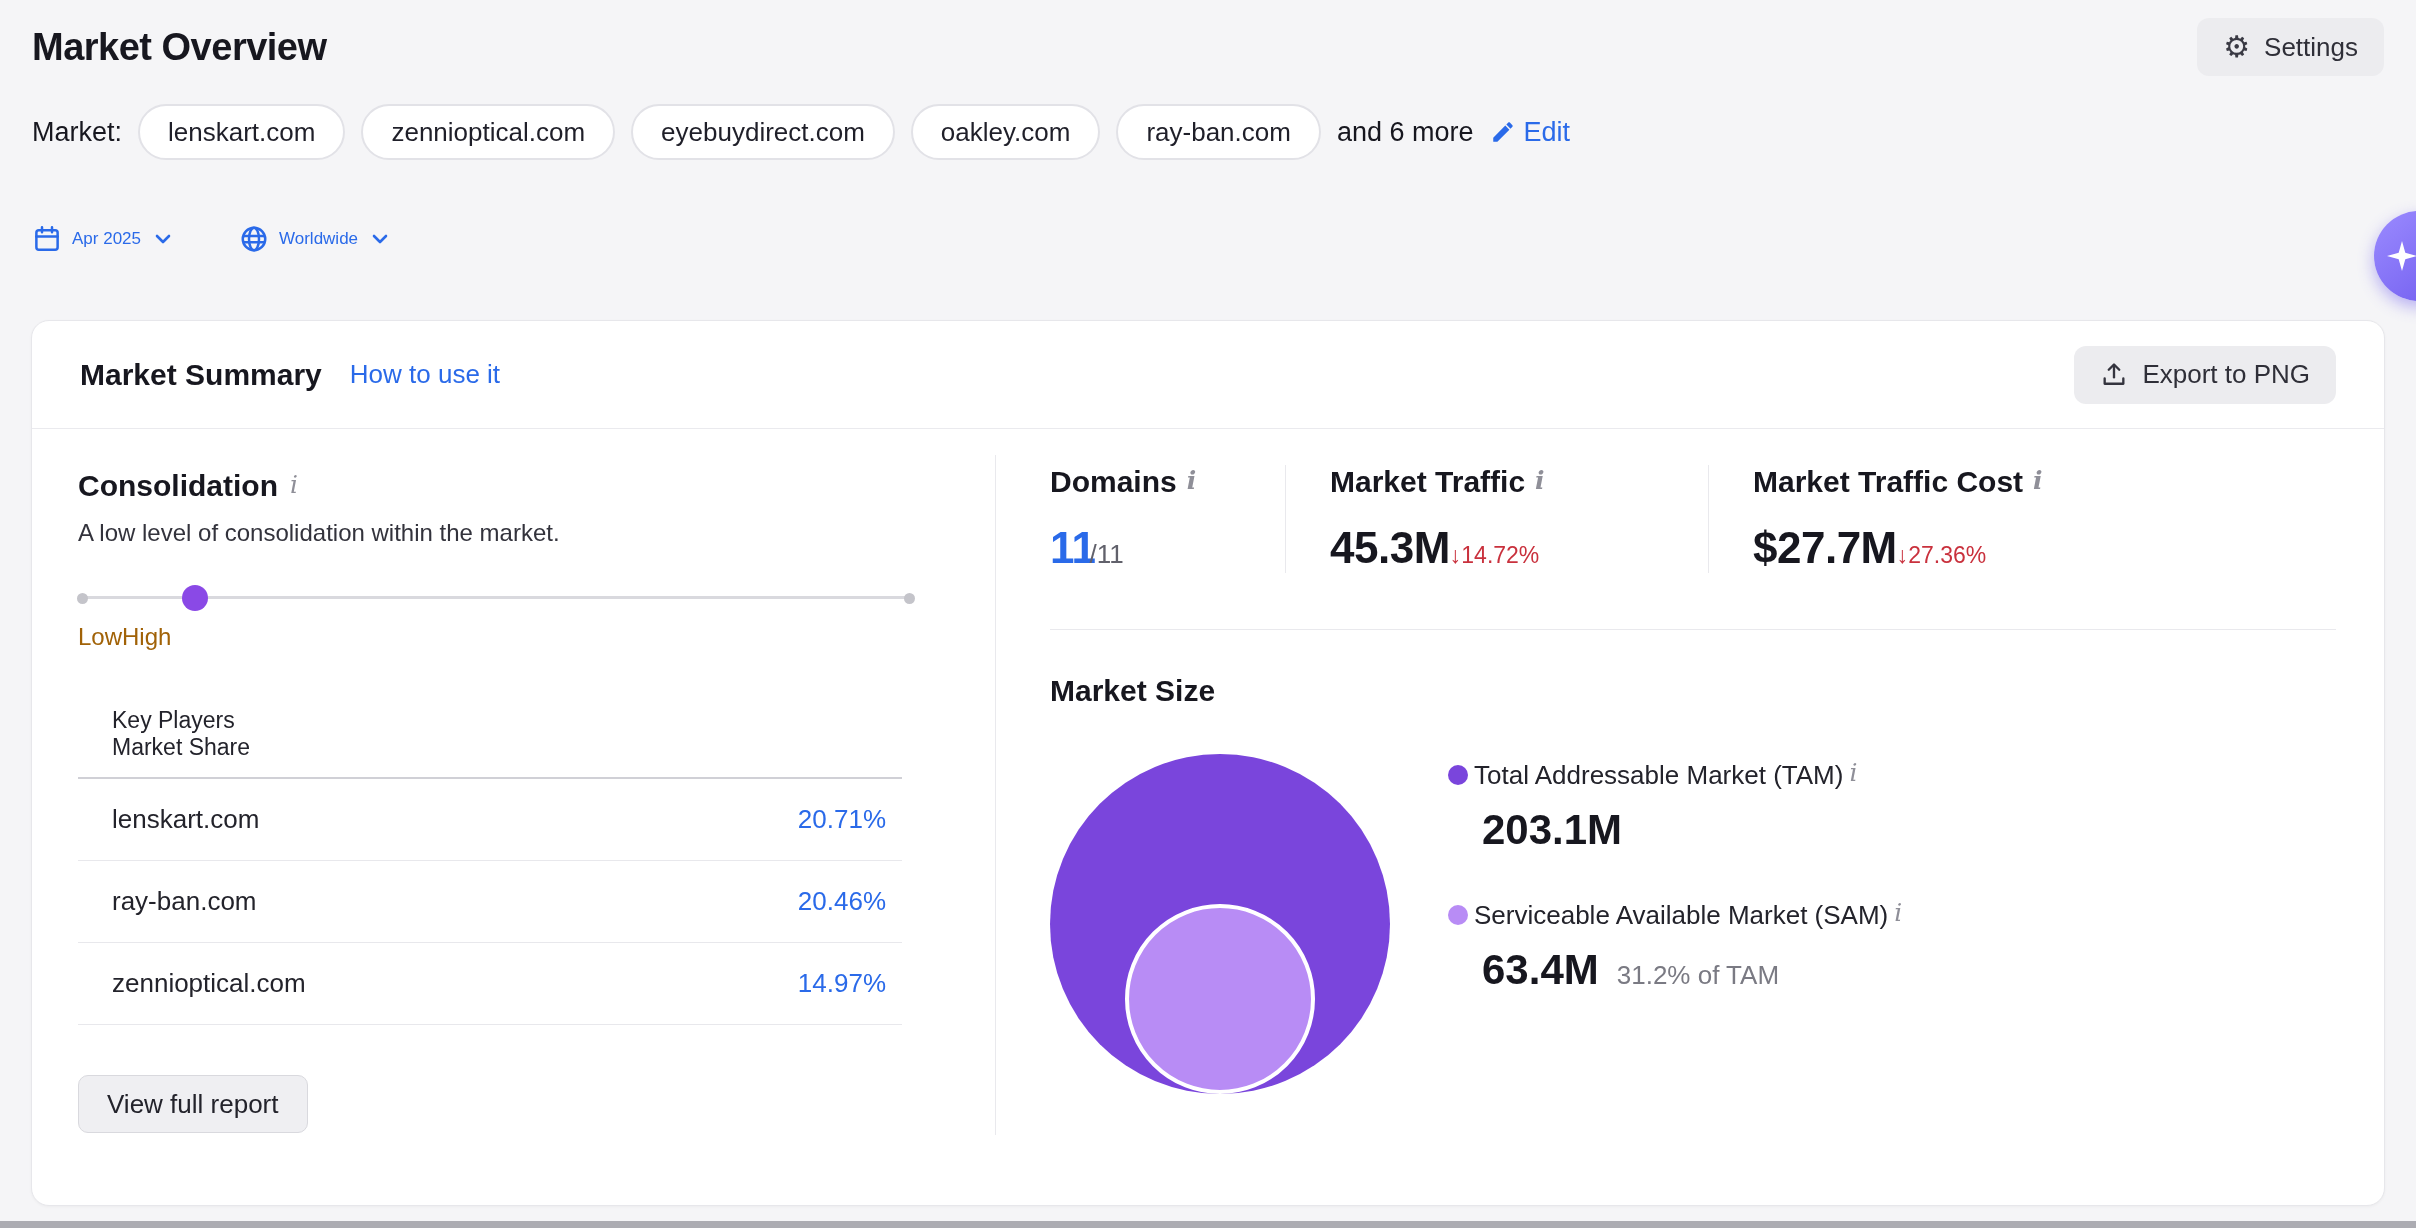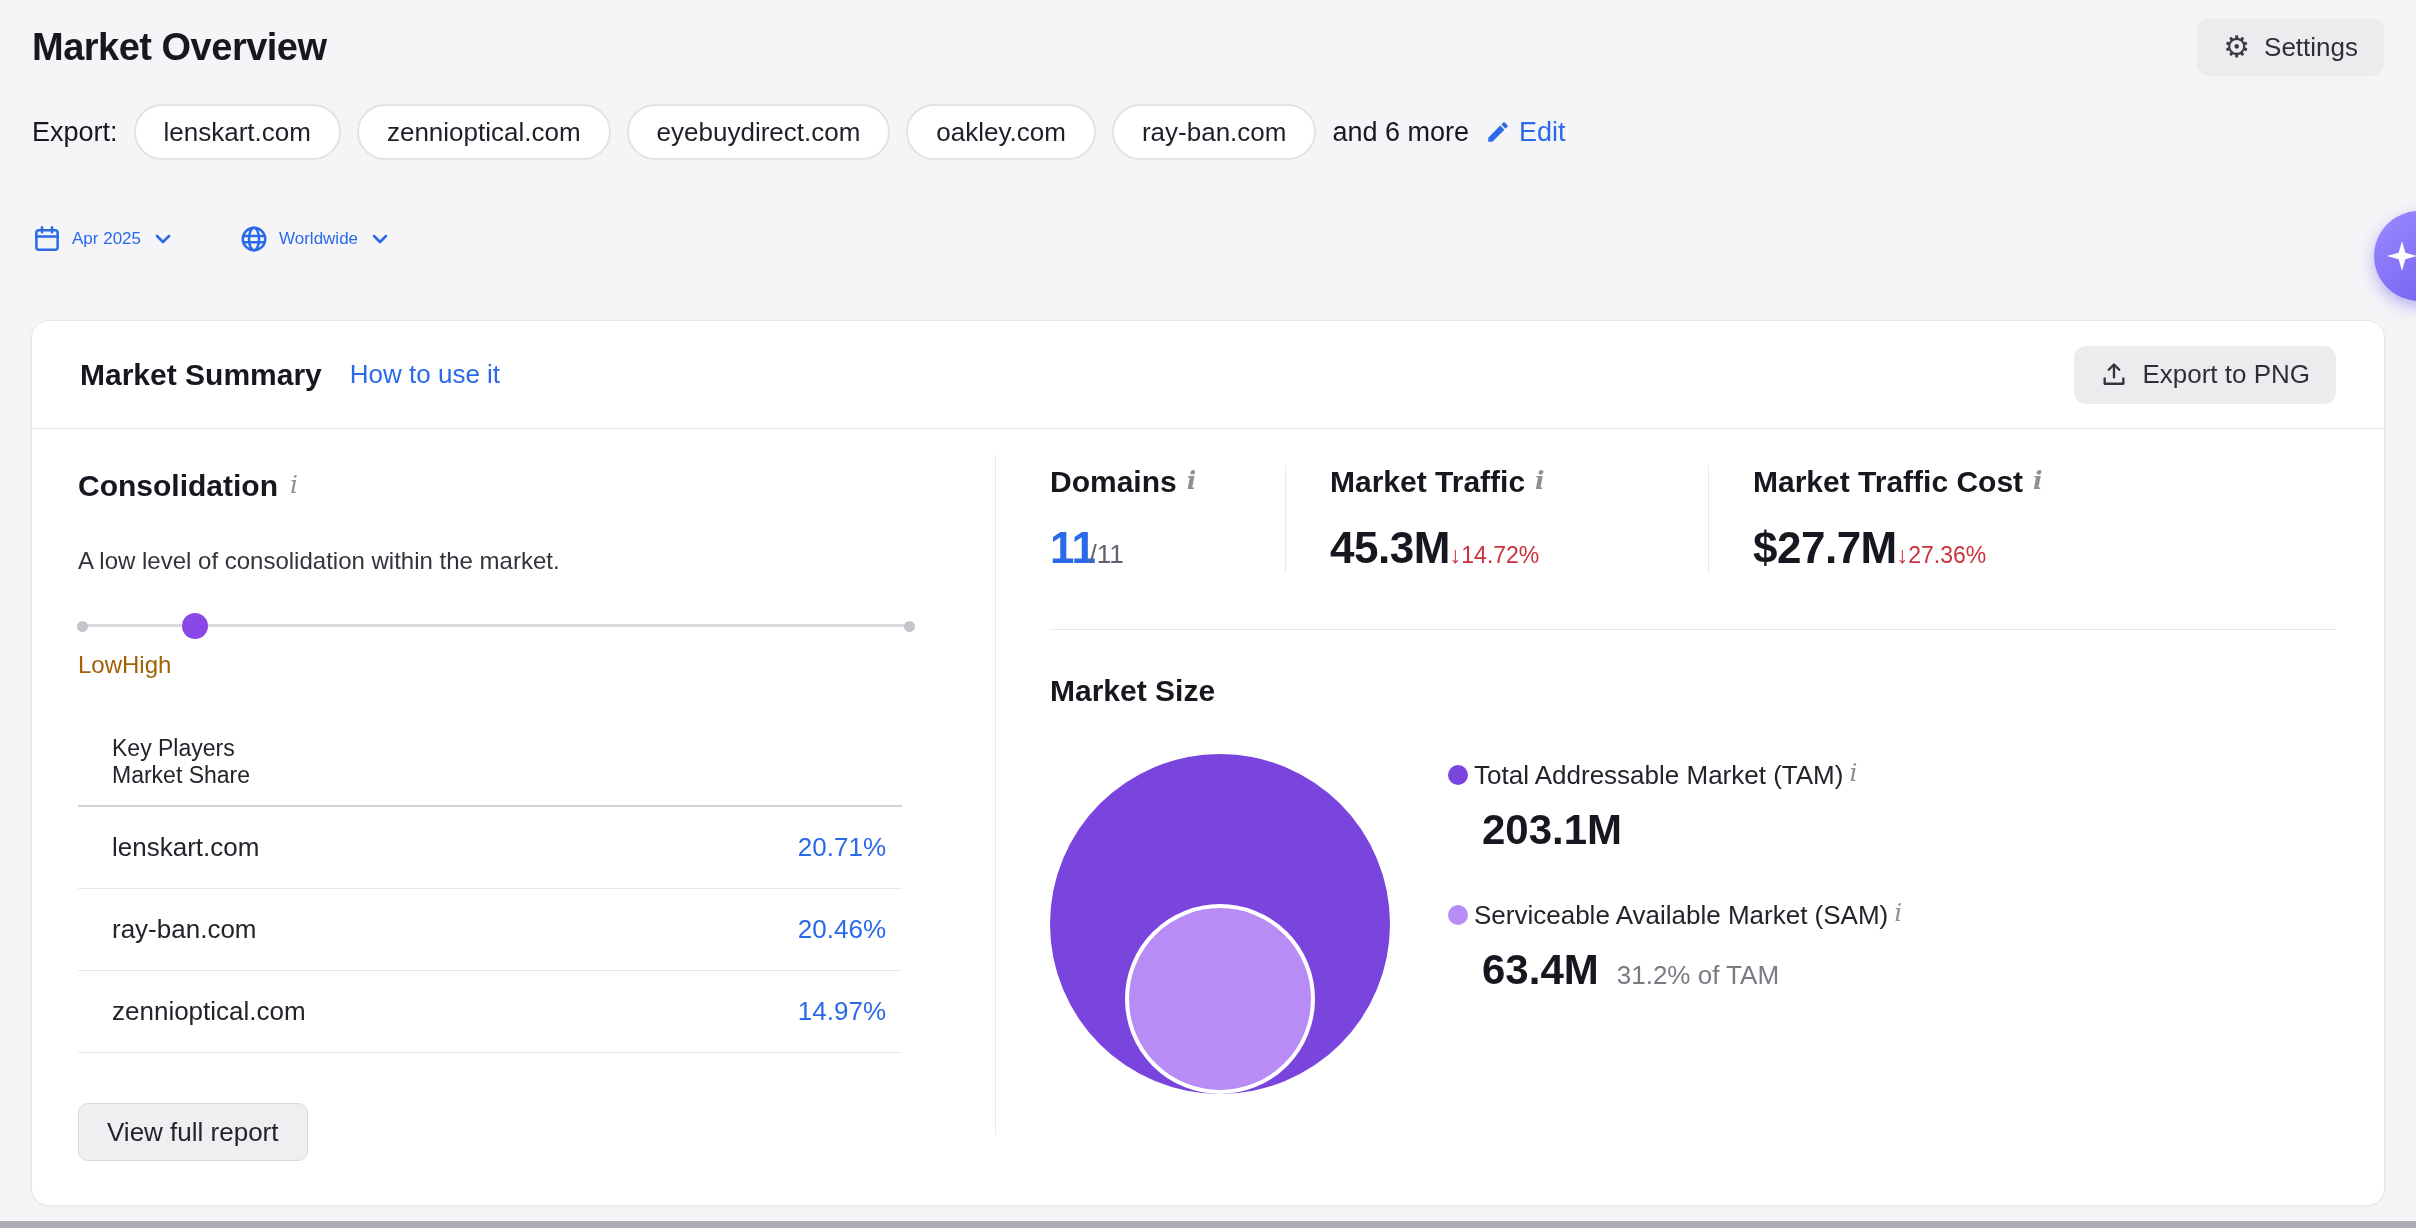--- a/index.html
+++ b/index.html
@@ -49,21 +49,21 @@
   .ch-left h2 { font-size:30px; font-weight:700; }
   .link { color:#2A6AE9; font-size:26px; cursor:pointer; text-decoration:none; }
   .card-body { position:relative; height:776px; }
   .v-divider { position:absolute; left:963px; top:26px; bottom:70px; width:1px; background:#E9E9ED; }
   
   .left-col { position:absolute; left:0; top:0; bottom:0; width:963px; padding:40px 0 0 46px; }
   .sec-title-row { display:flex; align-items:center; gap:12px; }
   .sec-title-row h3, .ms-title { font-size:30px; font-weight:700; color:#17171F; }
   .info { font-family:"DejaVu Serif","Liberation Serif",serif; font-style:italic;
     font-size:25px; color:#8F8F98; cursor:pointer; position:relative; top:-2px; }
-  .desc { margin-top:44px; font-size:24px; color:#33333C; }
+  .desc { margin-top:16px; font-size:24px; color:#33333C; }
   .slider { margin-top:38px; position:relative; width:836px; height:26px; }
   .slider .track { position:absolute; left:0; right:0; top:11px; height:3px;
     background:#D9D9DE; border-radius:2px; }
   .slider .dot { position:absolute; top:8px; width:11px; height:11px; border-radius:50%; background:#C4C4CA; }
   .slider .dot.l { left:-1px; } .slider .dot.r { right:-1px; }
   .slider .handle { position:absolute; top:0; width:26px; height:26px; border-radius:50%;
     background:#8A49E6; cursor:grab; }
   .slider-labels { width:836px; display:flex; 
     margin-top:12px; font-size:24px; color:#a16207; }
   .kp-table { margin-top:56px; width:824px; }
@@ -113,21 +113,21 @@
 
   <header class="topbar">
     <h1>Market Overview</h1>
     <button class="btn">
       <span class="gear">⚙</span>
       <span>Settings</span>
     </button>
   </header>
 
   <div class="market-row">
-    <span class="market-label">Export:</span>
+    <span class="market-label">Market:</span>
     <span class="chip">lenskart.com</span>
     <span class="chip">zennioptical.com</span>
     <span class="chip">eyebuydirect.com</span>
     <span class="chip">oakley.com</span>
     <span class="chip">ray-ban.com</span>
     <span class="more">and 6 more</span>
     <a class="edit-link">
       <span>
         <svg viewBox="0 0 24 24" width="26" height="26" fill="#2A6AE9">
             <path d="M3 17.2V21h3.8L17.9 9.9l-3.8-3.8L3 17.2zM20.7 7.1c.4-.4.4-1 0-1.4l-2.4-2.4c-.4-.4-1-.4-1.4 0l-1.8 1.8 3.8 3.8 1.8-1.8z"></path>

